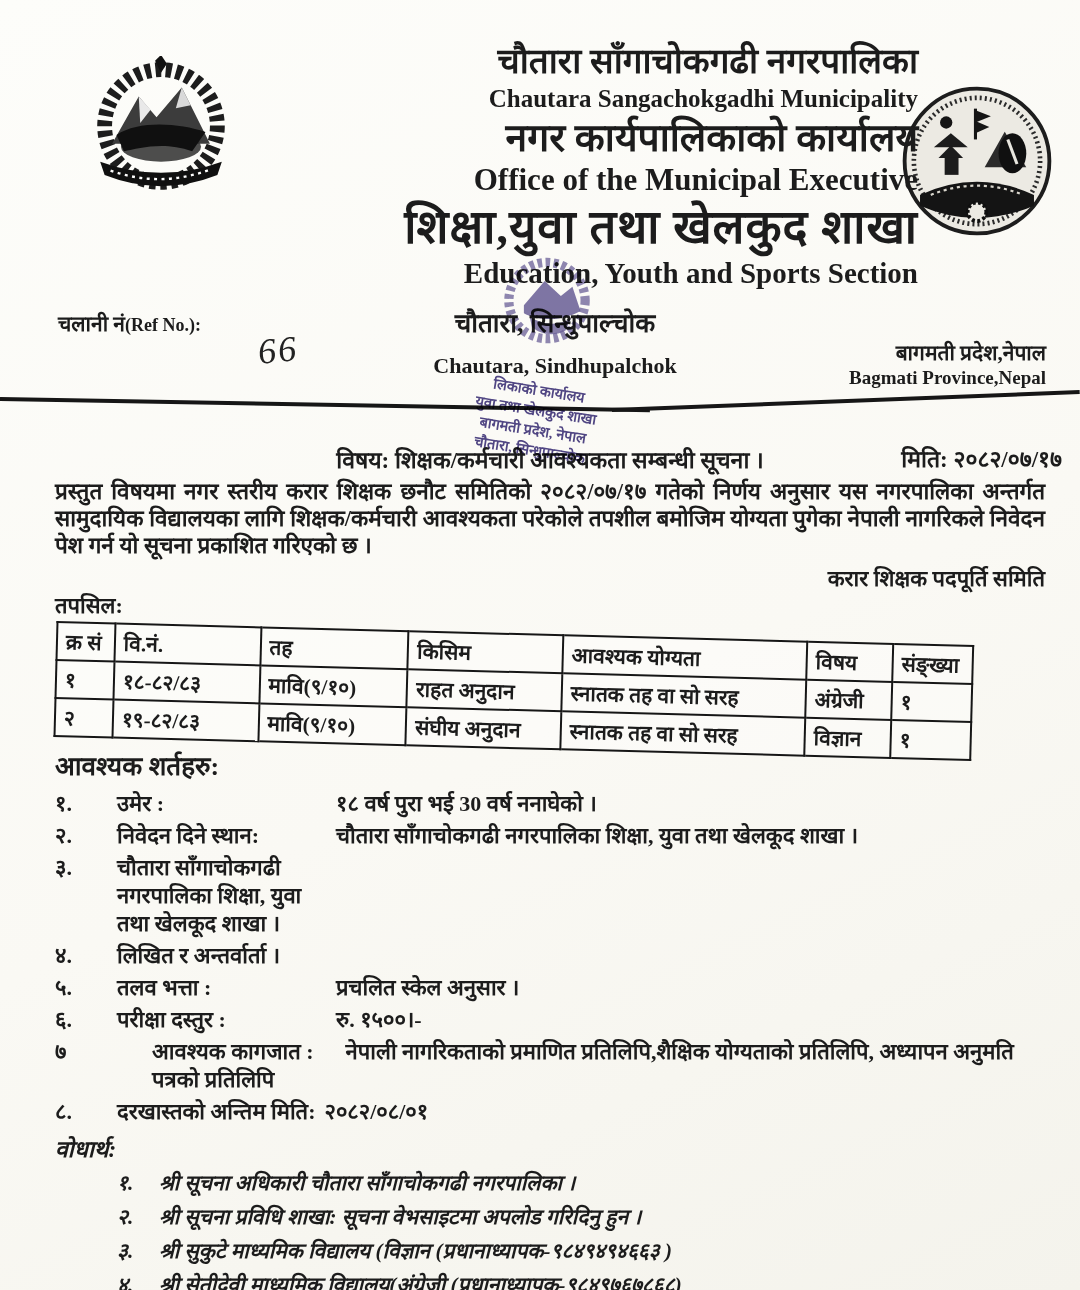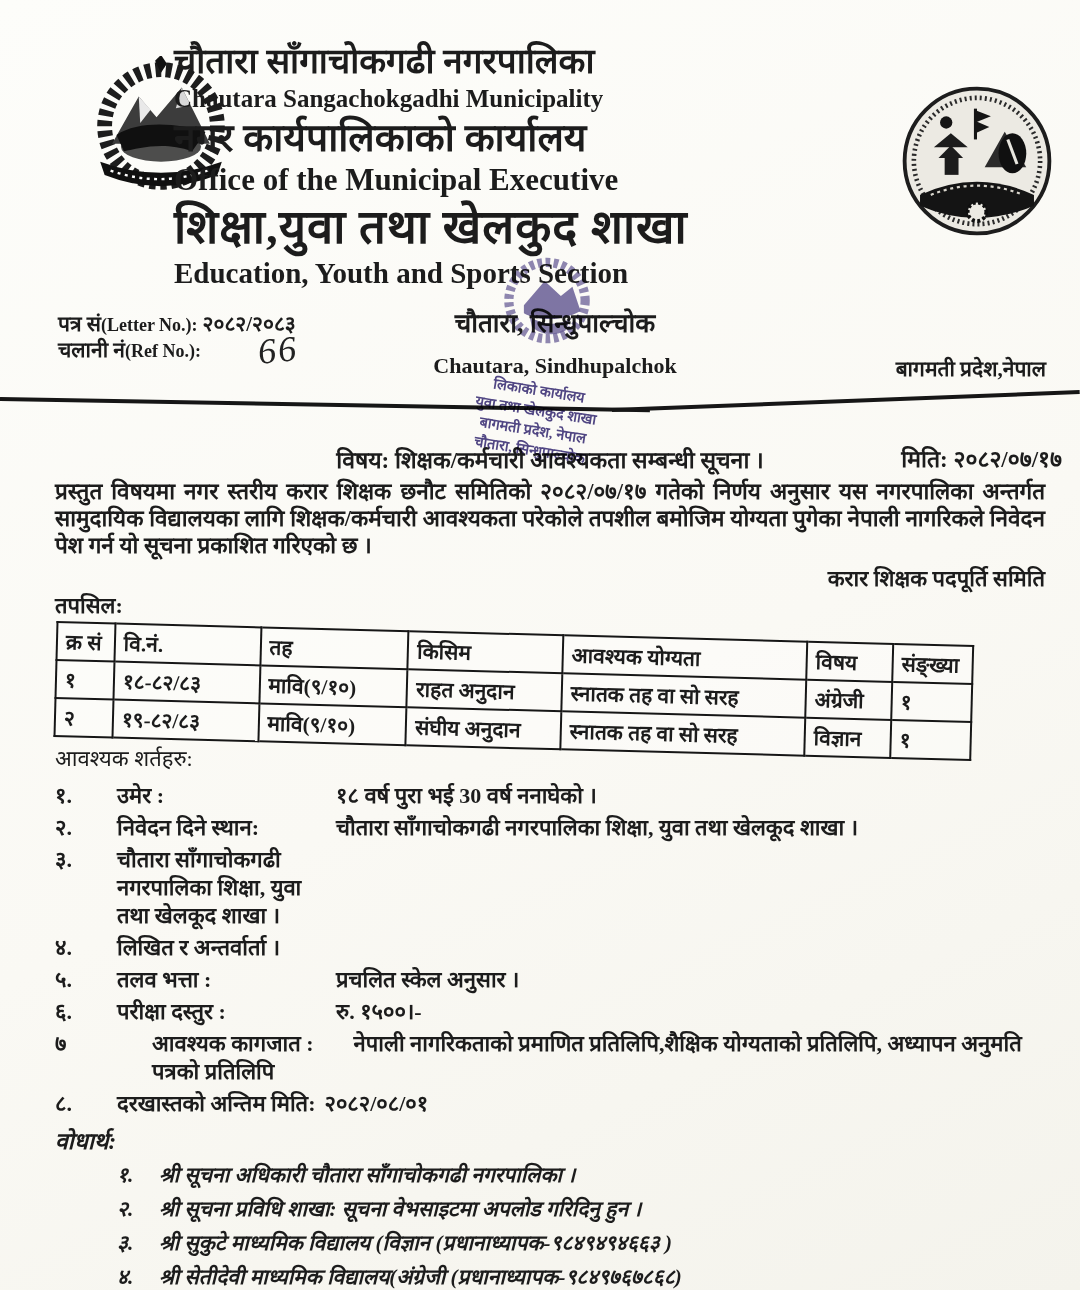--- a/index.html
+++ b/index.html
@@ -12,41 +12,41 @@
     color: #1c1c1c;
     font-family: "Liberation Serif", "DejaVu Serif", serif;
     overflow: hidden;
   }
   .np { font-weight: 700; }
   .en { font-family: "Liberation Serif", "DejaVu Serif", serif; font-weight: 700; }
 
   
   .emblem-left  { position:absolute; left:72px;  top:56px;  width:178px; height:152px; }
   .emblem-right { position:absolute; left:898px; top:84px;  width:158px; height:154px; }
-  .head-center  { position:absolute; left:174px; top:40px; width:760px; text-align:left; }
+  .head-center  { position:absolute; left:158px; top:40px; width:760px; text-align:right; }
   .h-np1 { font-size:35px; line-height:44px; }
   .h-en1 { font-size:25px; line-height:30px; }
   .h-np2 { font-size:39px; line-height:47px; }
   .h-en2 { font-size:31px; line-height:37px; }
   .h-np3 { font-size:47px; line-height:58px; letter-spacing:1px; }
   .h-en3 { font-size:29px; line-height:35px; }
 
   
   .meta-left  { position:absolute; left:58px;  top:312px; width:340px; font-size:20px; line-height:25px; }
   .meta-left .dev { font-size:21px; font-weight:700; }
   .meta-left .lat { font-size:18px; font-weight:700; }
   .handwritten {
     position:absolute; left:200px; top:26px;
     font-size:36px; font-weight:400; font-style:italic;
     transform: rotate(-6deg); letter-spacing:2px; color:#222;
   }
   .place-center { position:absolute; left:372px; top:308px; width:366px; text-align:center; }
   .place-np { font-size:26px; font-weight:700; line-height:32px; }
   .place-en { font-size:22px; font-weight:700; line-height:27px;margin-top:12px; }
-  .prov-right { position:absolute; left:778px; top:356px; width:268px; text-align:right; }
+  .prov-right { position:absolute; left:778px; top:340px; width:268px; text-align:right; }
   .prov-np { font-size:21px; font-weight:700; line-height:26px; }
   .prov-en { font-size:19px; font-weight:700; line-height:24px; }
 
   .rule-a { position:absolute; left:0px;   top:397px; width:650px; border-top:4px solid #161616; transform:rotate(1.0deg);  transform-origin:left center; }
   .rule-b { position:absolute; left:612px; top:408px; width:468px; border-top:4px solid #161616; transform:rotate(-2.2deg); transform-origin:left center; }
 
   .date-line { position:absolute; right:18px; top:422px; font-size:23px; font-weight:700;margin-top:20px; }
 
   
   .stamp { position:absolute; left:418px; top:246px; width:250px; height:230px; z-index:5; mix-blend-mode:multiply; pointer-events:none; }
@@ -64,26 +64,26 @@
   .body-par { margin-top:2px; font-size:22.5px; font-weight:600; line-height:27px; text-align:justify; }
   .committee { margin-top:6px; text-align:right; font-size:22px; font-weight:700; line-height:28px; }
   .tapasil { font-size:22px; font-weight:700; line-height:26px; }
 
   .table-wrap { margin-top:2px; transform:rotate(1.5deg); transform-origin:0 50%; width:918px; }
   table { border-collapse:collapse; width:918px; background:rgba(255,255,255,.35); }
   th, td { border:2.5px solid #161616; font-size:21px; font-weight:700; padding:4px 8px; text-align:left; vertical-align:middle; }
   th { font-weight:700; }
   col.c0{width:58px} col.c1{width:146px} col.c2{width:148px} col.c3{width:155px} col.c4{width:245px} col.c5{width:86px} col.c6{width:80px}
 
-  .cond-title { margin-top:8px; font-size:22px; font-weight:400; line-height:27px; }
+  .cond-title { margin-top:16px; font-size:26px; font-weight:700; line-height:27px; }
   .cond-list { margin-top:10px; }
   .cond-row { display:grid; grid-template-columns:58px 215px 1fr; column-gap:4px; font-size:22px; font-weight:600; line-height:28px; margin-bottom:4px; align-items:baseline; }
   .cond-row.span { grid-template-columns:58px 1fr; }
   .cond-row.pad .flow { padding-left:35px; }
-  .cond-row .flow .lbl { margin-right:40px; }
+  .cond-row .flow .lbl { margin-right:32px; }
   .cond-row.inline-val .flow .lbl { margin-right:9px; }
 
   .cc-title { margin-top:10px; font-size:23px; font-weight:700; font-style:italic; line-height:27px; }
   .cc-list { margin-top:7px; margin-left:62px; }
   .cc-row { display:grid; grid-template-columns:42px 1fr; font-size:21px; font-weight:600; font-style:italic; line-height:27px; margin-bottom:7px; }
 </style>
 </head>
 <body>
 
 <div class="sheet">
@@ -126,36 +126,33 @@
     <div class="np h-np1">चौतारा साँगाचोकगढी नगरपालिका</div>
     <div class="en h-en1">Chautara Sangachokgadhi Municipality</div>
     <div class="np h-np2">नगर कार्यपालिकाको कार्यालय</div>
     <div class="en h-en2">Office of the Municipal Executive</div>
     <div class="np h-np3">शिक्षा,युवा तथा खेलकुद शाखा</div>
     <div class="en h-en3">Education, Youth and Sports Section</div>
   </div>
 
   <div class="meta-left">
     <div>
-      <span class="dev">पत्र सं</span><span class="lat">(Letter No.):</span>
-      <span class="dev">२०८२/२०८३</span>
-    </div>
-    <div>
       <span class="dev">चलानी नं</span><span class="lat">(Ref No.):</span>
     </div>
     <div class="handwritten">66</div>
   </div>
 
   <div class="place-center">
     <div class="place-np">चौतारा, सिन्धुपाल्चोक</div>
     <div class="place-en">Chautara, Sindhupalchok</div>
   </div>
 
   <div class="prov-right">
     <div class="prov-np">बागमती प्रदेश,नेपाल</div>
+    <div class="prov-en">Bagmati Province,Nepal</div>
   </div>
 
   <div class="stamp">
     <svg class="stamp-blob" viewBox="0 0 100 90">
       <g fill="#4a3d85">
         <circle cx="50" cy="42" r="33" fill="none" stroke="#4a3d85" stroke-width="8" stroke-dasharray="4 3" opacity="0.75"></circle>
         <path d="M30,46 L48,25 L62,38 L72,30 L79,51 C61,61 40,59 30,53 Z" opacity="0.85"></path>
         <path d="M35,56 C50,65 63,63 71,57 L66,68 C55,74 44,71 37,65 Z" opacity="0.8"></path>
       </g>
     </svg>

